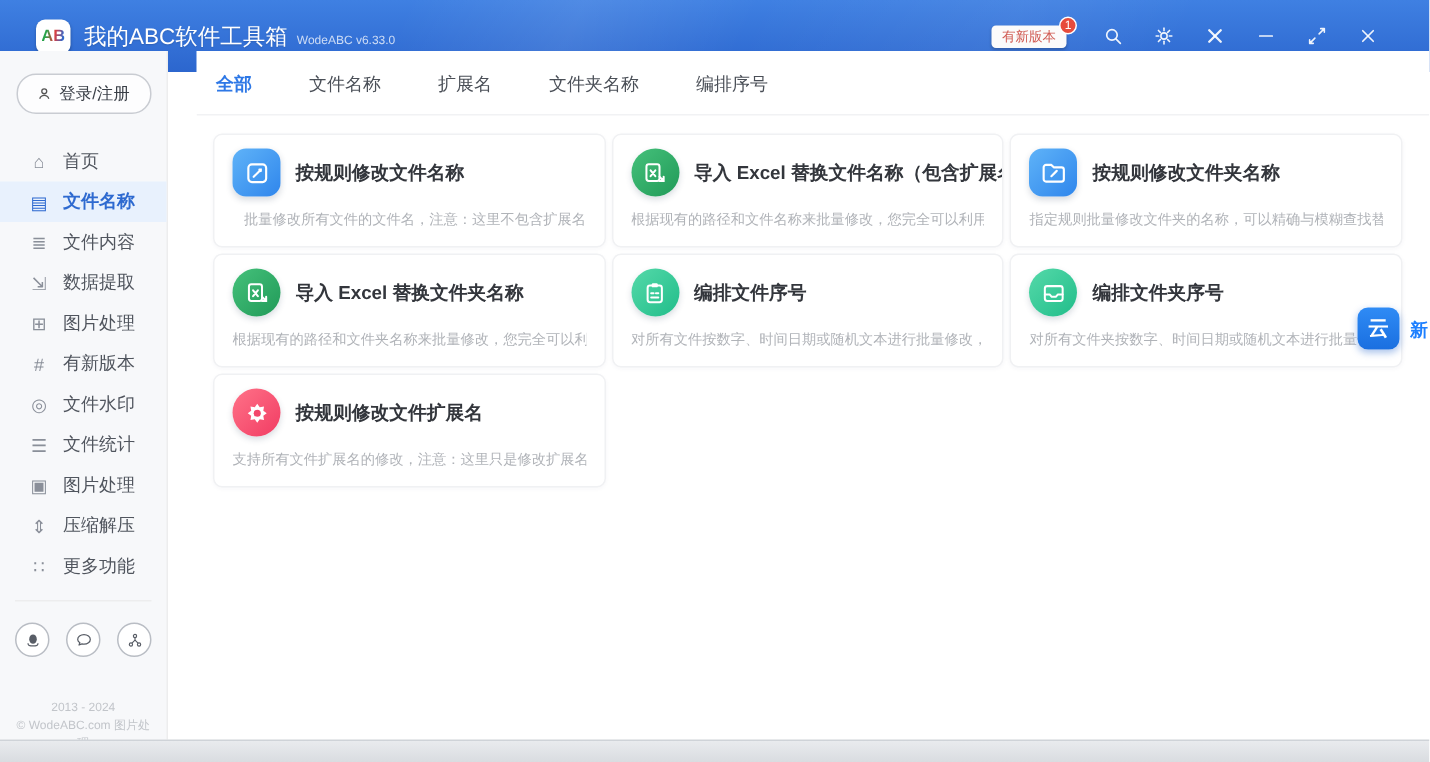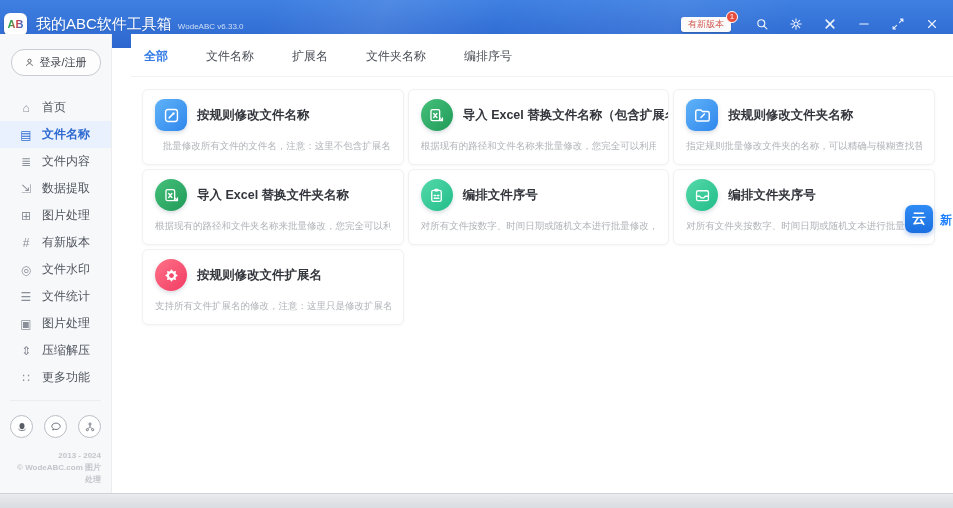--- a/index.html
+++ b/index.html
@@ -7,21 +7,21 @@
     width:953px;height:508px;position:relative;overflow:hidden;
     font-family:"Liberation Sans","DejaVu Sans",sans-serif;
     background:#ffffff;
   }
   
   .titlebar{
     position:absolute;left:0;top:0;right:0;height:48px;
     background:
       linear-gradient(115deg, rgba(255,255,255,0) 28%, rgba(255,255,255,.09) 40%, rgba(255,255,255,0) 52%, rgba(255,255,255,.06) 70%, rgba(255,255,255,0) 82%),
       linear-gradient(180deg,#3f80e2,#2c66ce);
-    display:flex;align-items:center;color:#fff;padding:0 4px;box-sizing:border-box;
+    display:flex;align-items:center;color:#fff;padding:0 24px;box-sizing:border-box;
   }
   .logo{
     width:23px;height:23px;background:#fff;border-radius:6px;
     display:flex;align-items:center;justify-content:center;flex:0 0 auto;
     box-shadow:0 1px 2px rgba(0,0,0,.25);
   }
   .logo span{
     font-weight:800;font-size:11px;letter-spacing:0;
     background:linear-gradient(100deg,#27a349 20%,#e03c3c 55%,#2e6ad0 90%);
     -webkit-background-clip:text;background-clip:text;color:transparent;
@@ -72,21 +72,21 @@
   .sidebar-foot{
     position:absolute;left:10px;right:10px;bottom:0;height:92px;
     border-top:1px solid #ededee;
   }
   .social-row{display:flex;justify-content:center;gap:11px;margin-top:14px;}
   .social-btn{
     width:21px;height:21px;border-radius:50%;border:1px solid #b9bdc4;background:#fff;
     display:flex;align-items:center;justify-content:center;color:#585d66;cursor:pointer;
   }
   .social-btn svg{width:12px;height:12px;display:block;}
-  .copyright{margin-top:12px;text-align:right;font-size:8px;color:#c2c5ca;line-height:12px;font-weight:bold;}
+  .copyright{margin-top:28px;text-align:center;font-size:8px;color:#c2c5ca;line-height:12px;}
   
   .main{
     position:absolute;left:131px;top:34px;right:0;bottom:15px;background:#fff;overflow:hidden;
   }
   .tabbar{
     display:flex;gap:38px;padding:14px 0 0 13px;font-size:12px;color:#4a4f57;
     border-bottom:1px solid #f1f2f4;
   }
   .tab{padding-bottom:11px;cursor:pointer;}
   .tab.active{color:#2e78e6;font-weight:bold;}

